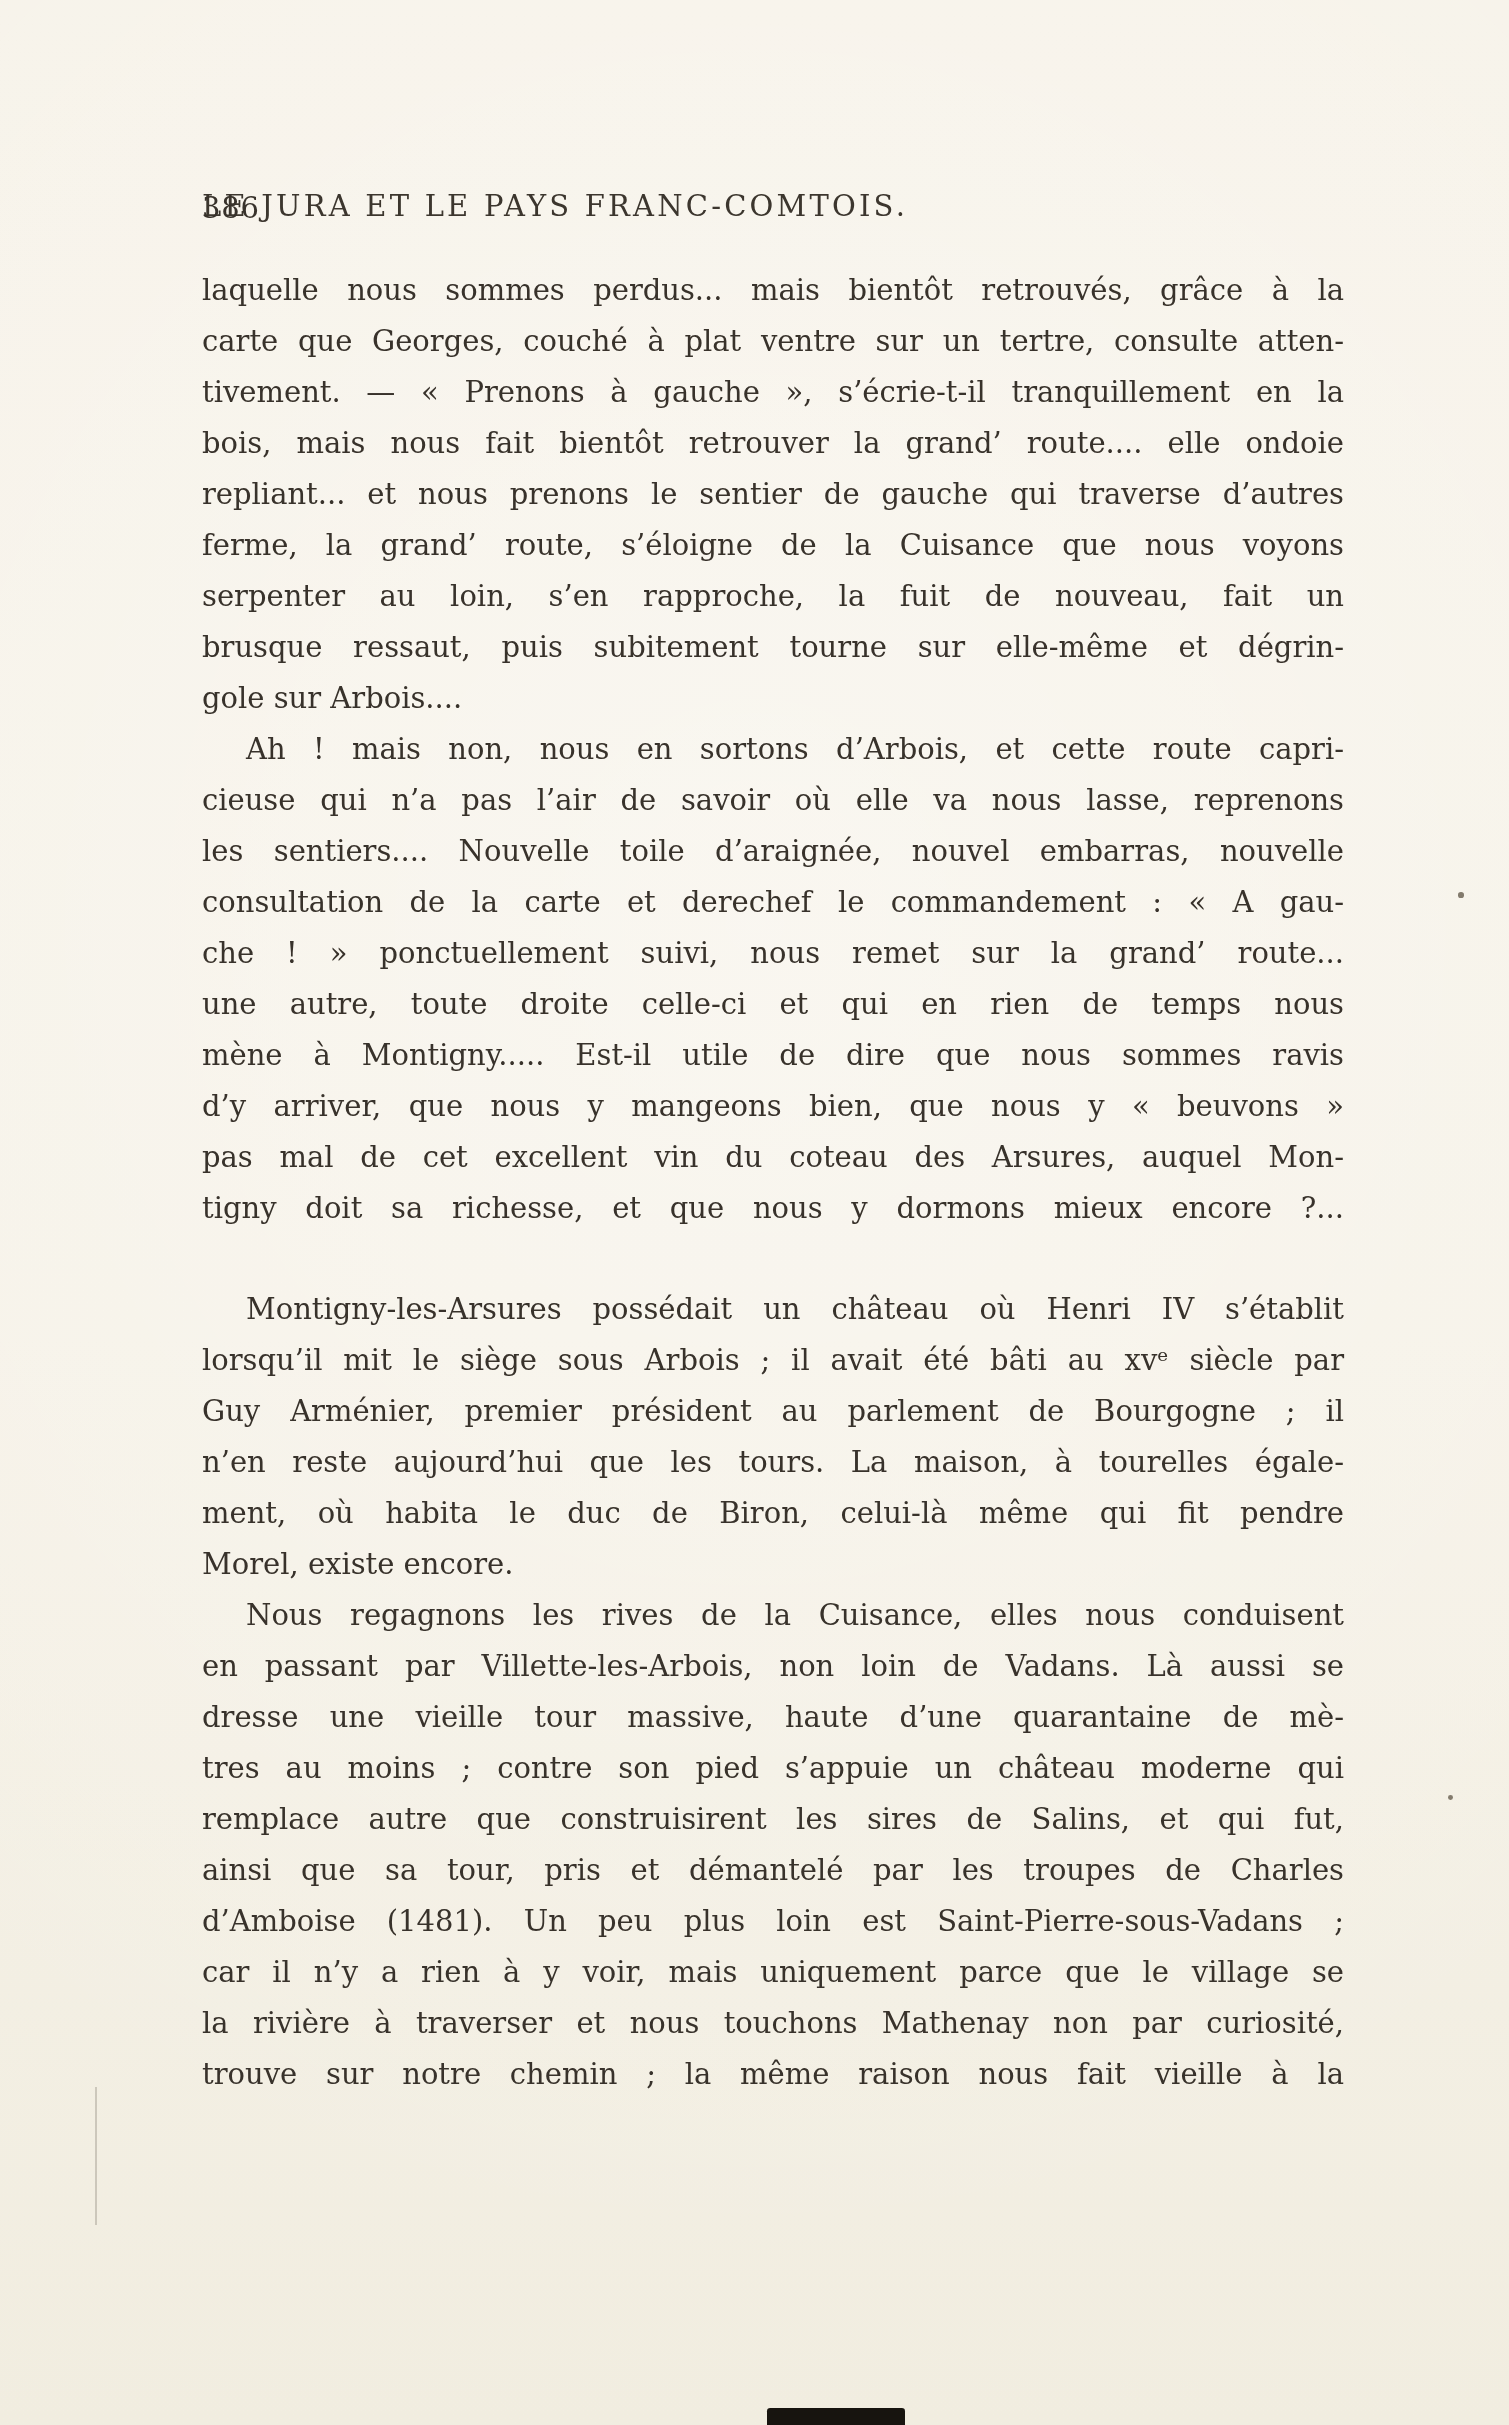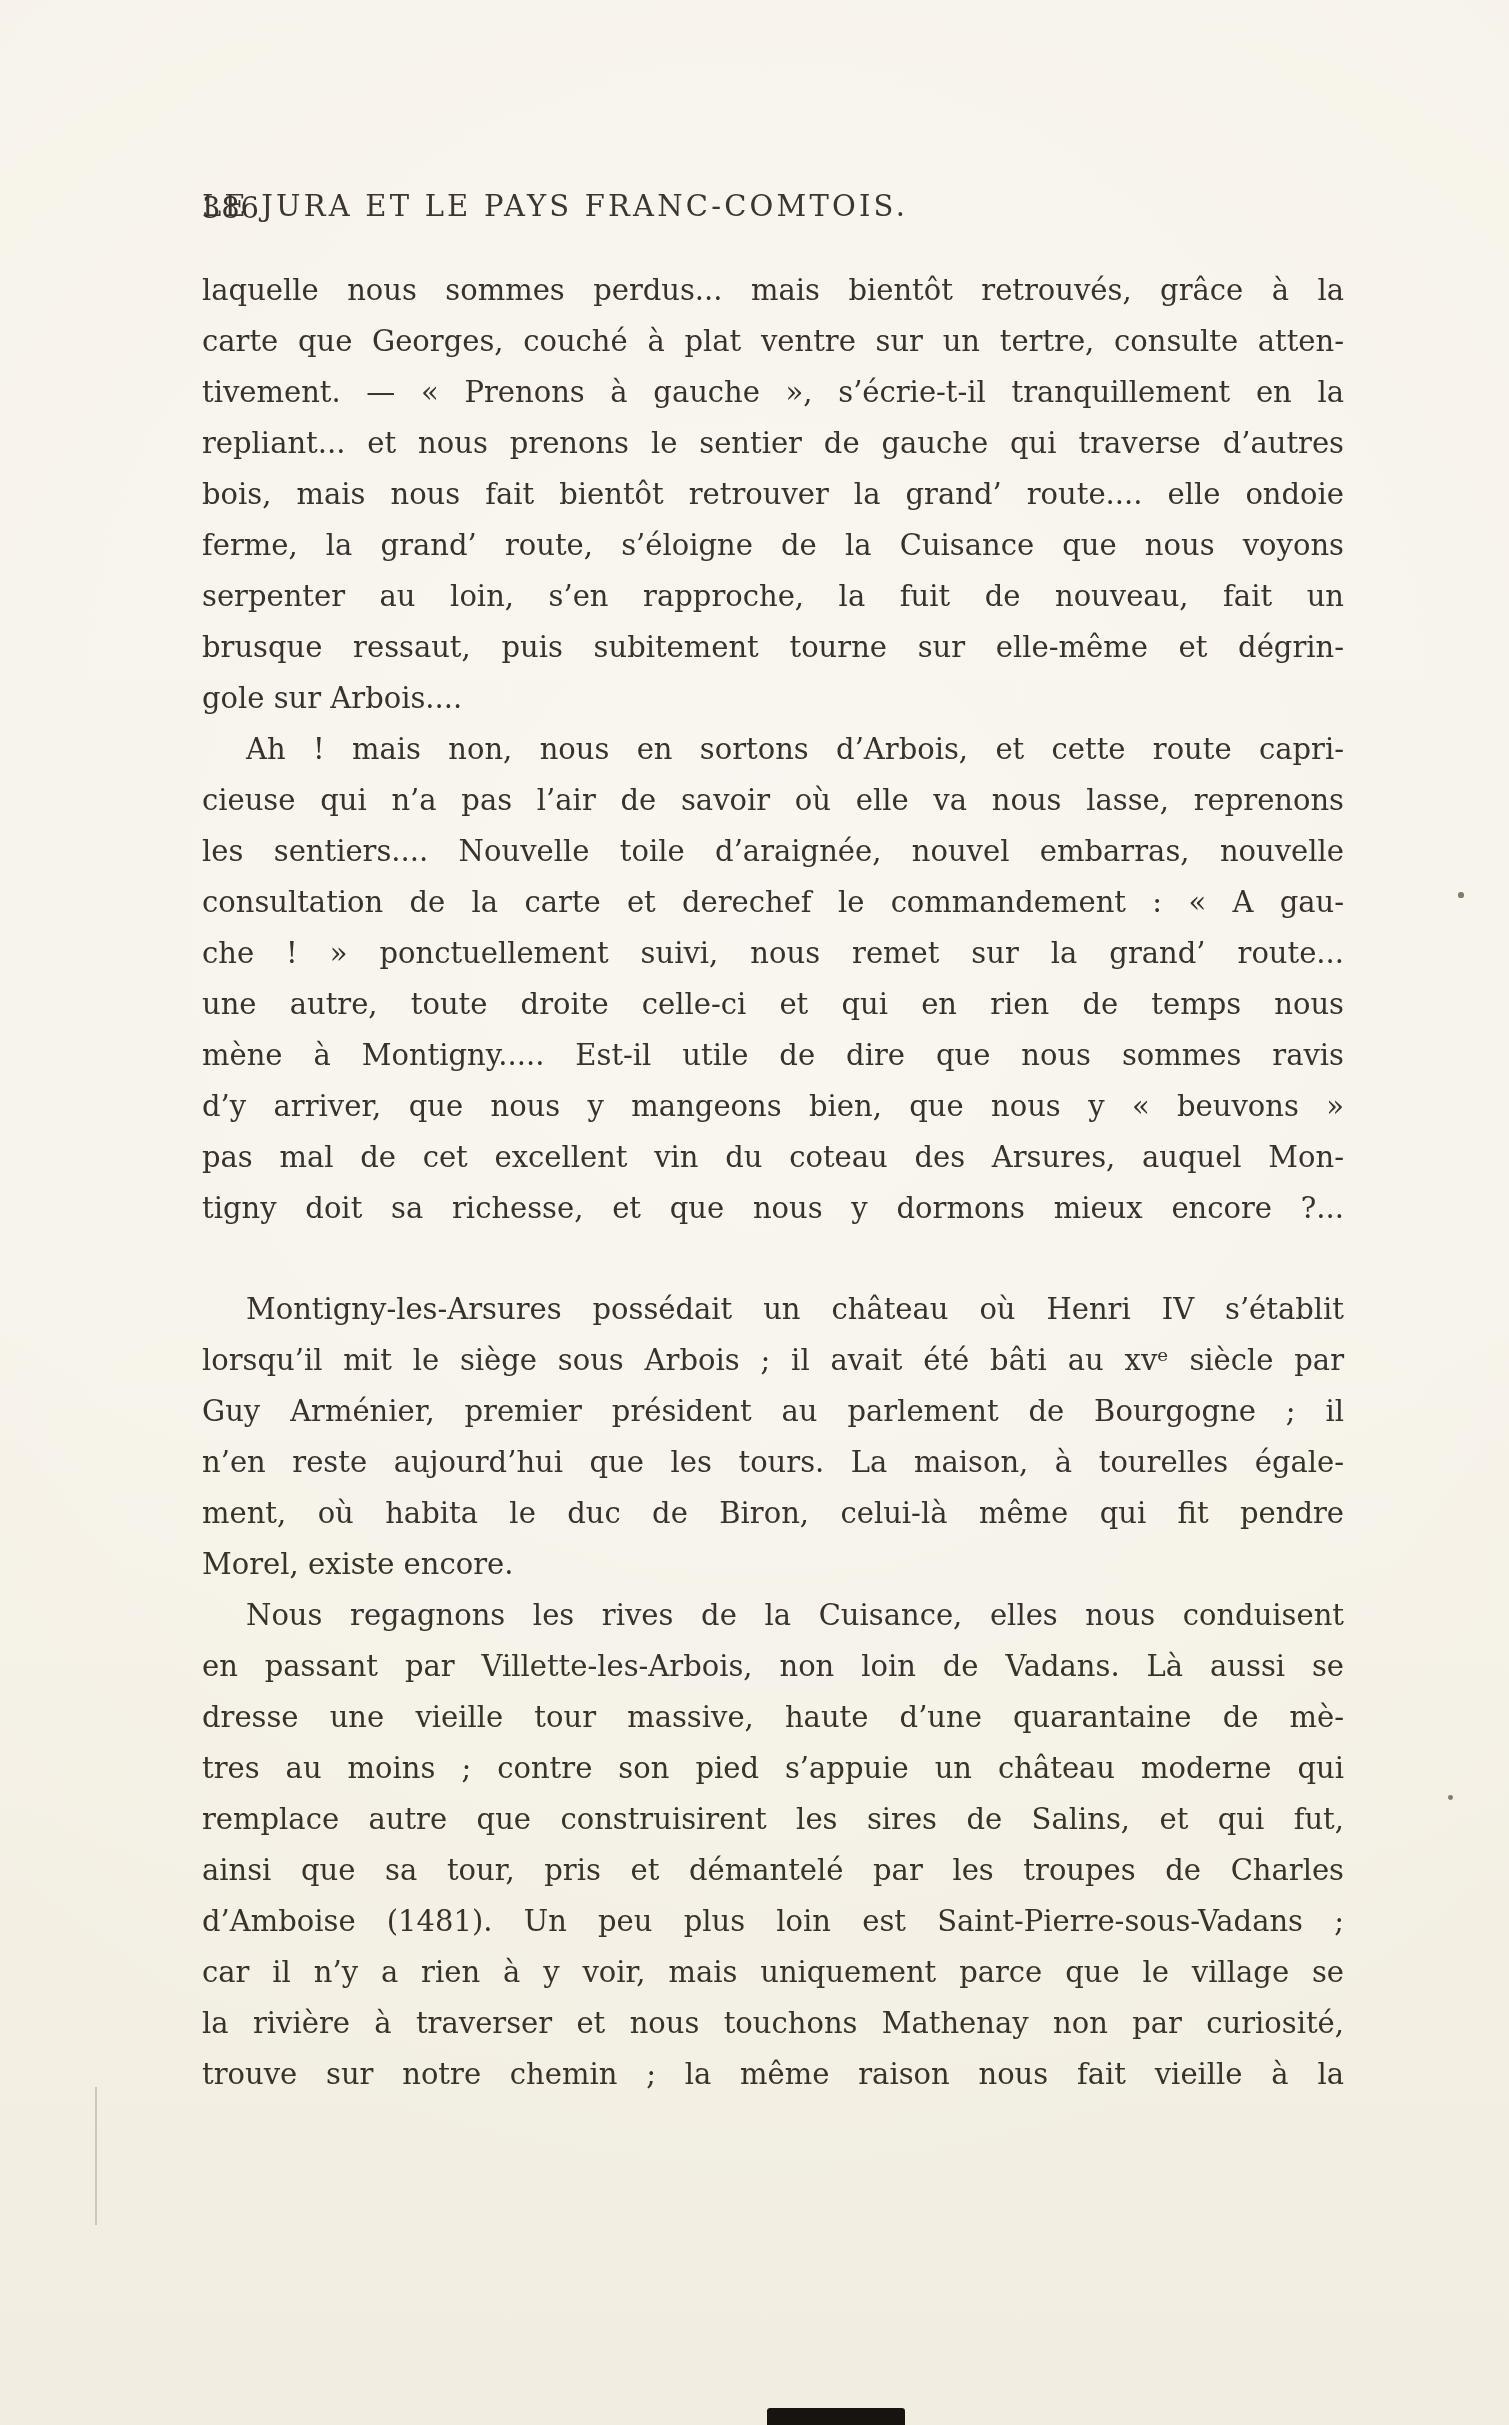--- a/index.html
+++ b/index.html
@@ -91,22 +91,22 @@
     <span class="page-number">386</span>
     <span class="running-title">LE JURA ET LE PAYS FRANC-COMTOIS.</span>
   </header>
 
   <main class="text-block">
 
     <div class="para">
       <div class="line">laquelle nous sommes perdus... mais bientôt retrouvés, grâce à la</div>
       <div class="line">carte que Georges, couché à plat ventre sur un tertre, consulte atten-</div>
       <div class="line">tivement. — « Prenons à gauche », s’écrie-t-il tranquillement en la</div>
+      <div class="line">bois, mais nous fait bientôt retrouver la grand’ route.... elle ondoie</div>
       <div class="line">repliant... et nous prenons le sentier de gauche qui traverse d’autres</div>
-      <div class="line">bois, mais nous fait bientôt retrouver la grand’ route.... elle ondoie</div>
       <div class="line">ferme, la grand’ route, s’éloigne de la Cuisance que nous voyons</div>
       <div class="line">serpenter au loin, s’en rapproche, la fuit de nouveau, fait un</div>
       <div class="line">brusque ressaut, puis subitement tourne sur elle-même et dégrin-</div>
       <div class="line endline">gole sur Arbois....</div>
     </div>
 
     <div class="para">
       <div class="line indent">Ah ! mais non, nous en sortons d’Arbois, et cette route capri-</div>
       <div class="line">cieuse qui n’a pas l’air de savoir où elle va nous lasse, reprenons</div>
       <div class="line">les sentiers.... Nouvelle toile d’araignée, nouvel embarras, nouvelle</div>

